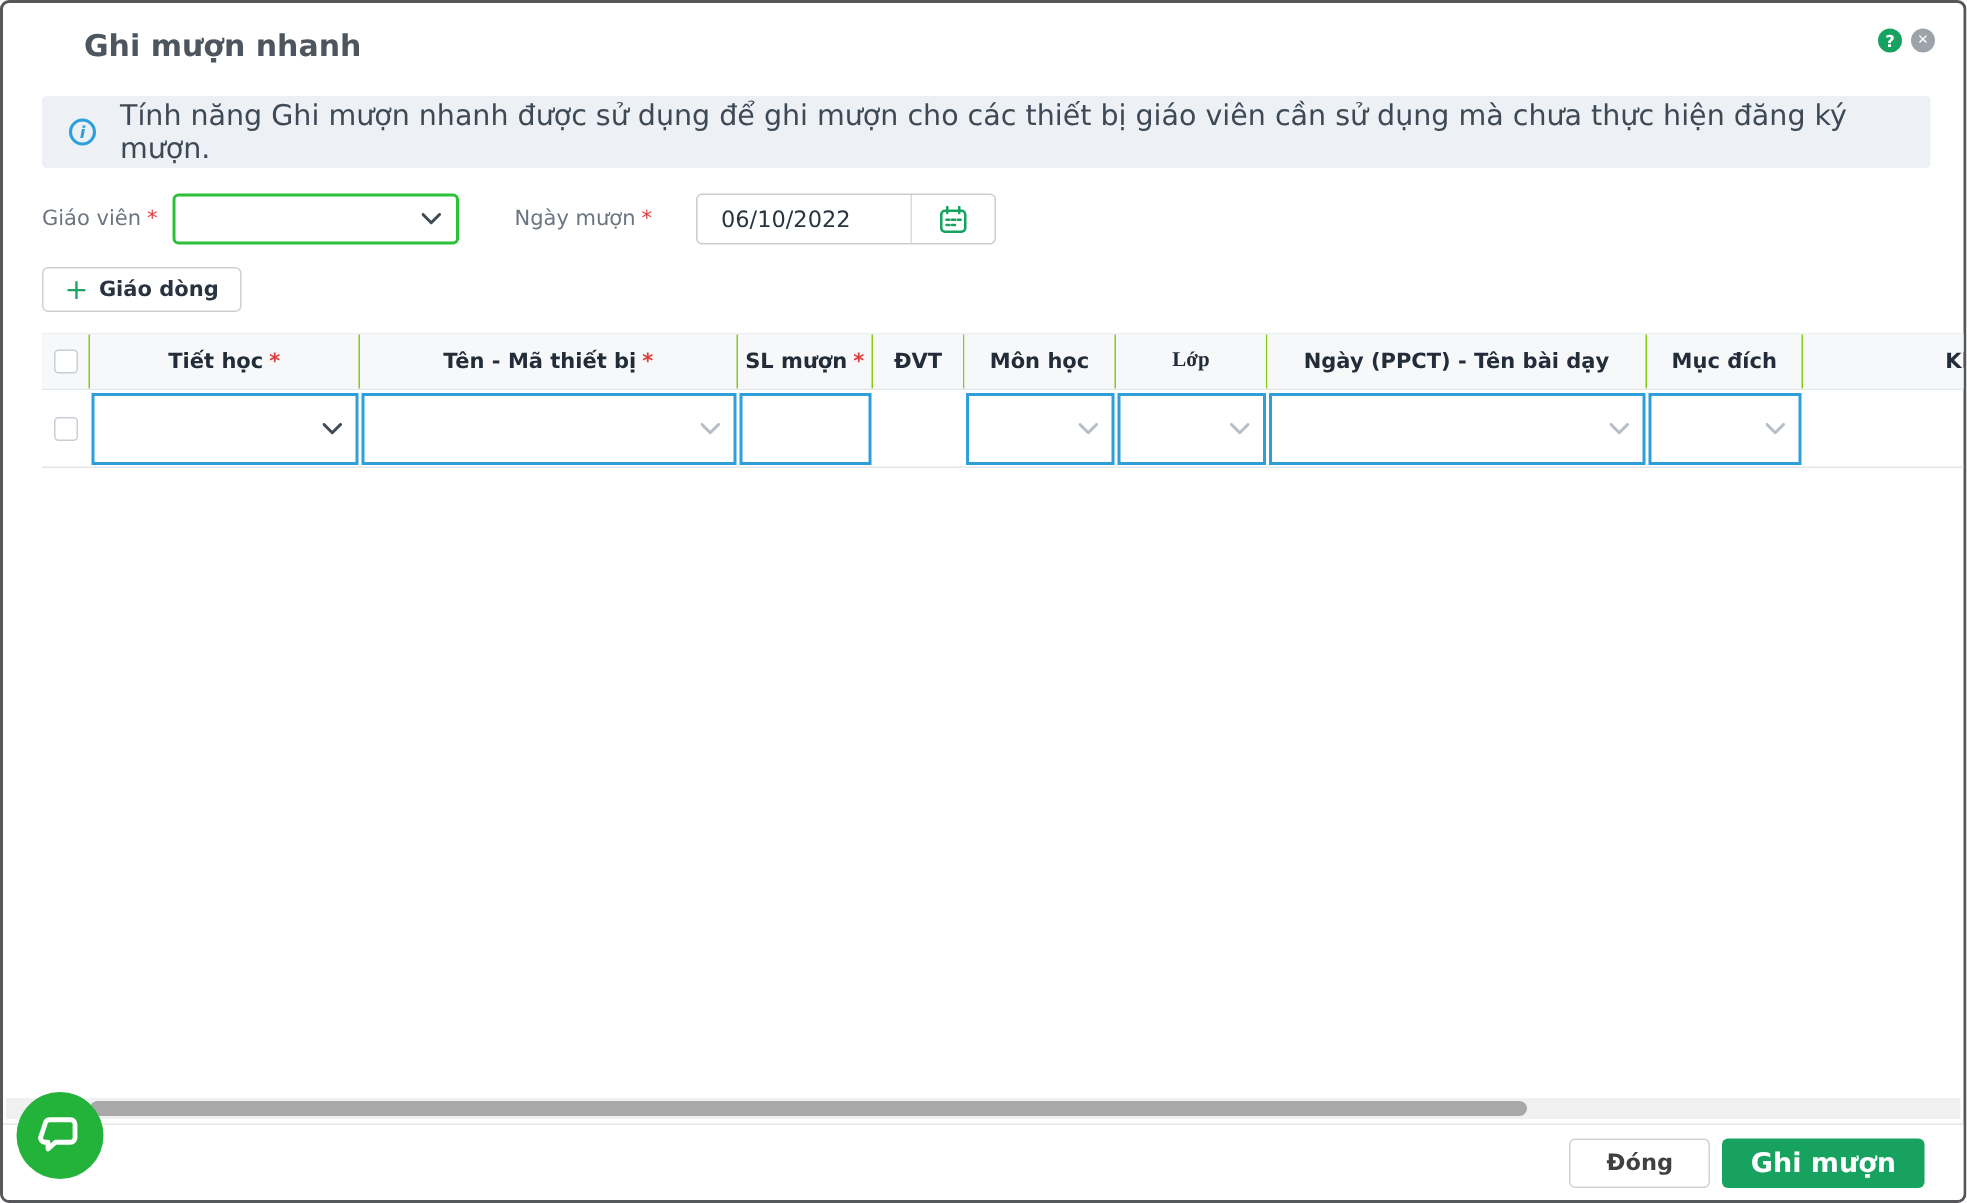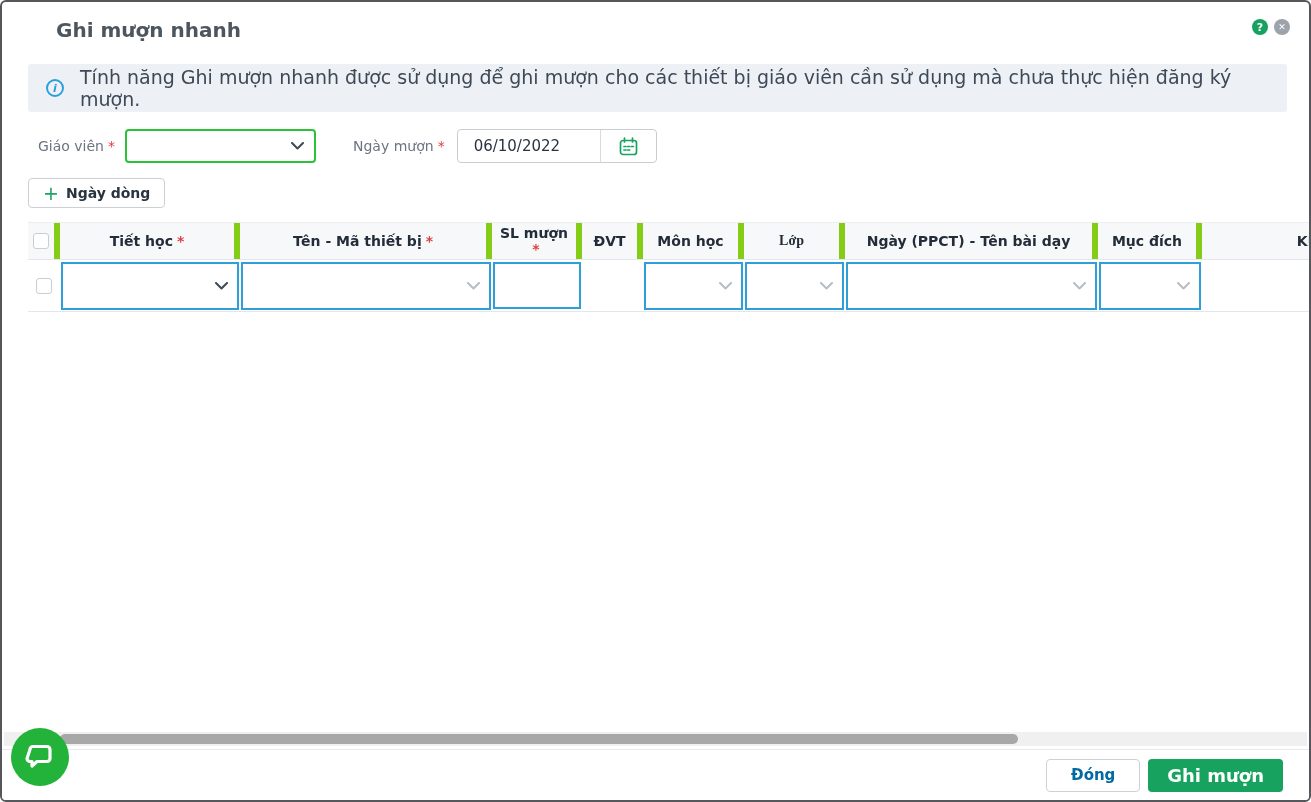--- a/index.html
+++ b/index.html
@@ -39,35 +39,35 @@
     flex: none; width: 18px; height: 18px; border-radius: 50%;
     border: 2px solid #2b9fd9; color: #2b9fd9;
     font-size: 11px; font-weight: 700; font-style: italic;
     display: flex; align-items: center; justify-content: center;
     margin-right: 16px;
   }
   .info-text { font-size: 19px; color: #3e4956; }
 
   
   .form-row {
-    position: absolute; top: 127px; left: 36px; height: 34px;
+    position: absolute; top: 127px; left: 26px; height: 34px;
     display: flex; align-items: center;
   }
   .field-label { font-size: 14px; color: #6b7480; }
   .req { color: #e03e3e; margin-left: 4px; }
   .teacher-select {
     margin-left: 10px;
     width: 191px; height: 34px;
     border: 2px solid #2bc238; border-radius: 4px; background: #fff;
     display: flex; align-items: center; justify-content: flex-end;
     padding-right: 10px; cursor: pointer;
   }
   .date-label { margin-left: 37px; }
   .date-group {
-    margin-left: 12px;
+    margin-left: 29px;
     width: 200px; height: 34px;
     border: 1px solid #c9cdd2; border-radius: 4px; background: #fff;
     display: flex; align-items: center;
   }
   .date-input {
     border: none; outline: none; background: transparent;
     width: 142px; height: 100%; padding: 0 0 0 16px;
     font-family: inherit; font-size: 15px; color: #2a3441;
   }
   .date-sep { width: 1px; height: 100%; background: #d7dade; }
@@ -88,32 +88,32 @@
   .plus-glyph { color: #1ea465; font-size: 19px; font-weight: 400; line-height: 1; }
 
   
   .grid { position: absolute; top: 220px; left: 26px; width: 1420px; }
   .thead {
     display: flex; height: 38px;
     border-top: 1px solid #eceef1; border-bottom: 1px solid #e3e6ea;
   }
   .th {
     flex: none; background: #f7f8f9;
-    border-right: 6px solid #84cc16;
+    border-right: 1px solid #84cc16;
     display: flex; align-items: center; justify-content: center;
     font-size: 14px; font-weight: 600; color: #232d3a; white-space: nowrap;
   }
   .th:last-child { border-right: none; }
   .trow { display: flex; height: 52px; border-bottom: 1px solid #e3e6ea; }
   .td { flex: none; display: flex; align-items: center; justify-content: center; padding: 2px 1px; }
 
   .w-check { width: 32px; }
   .w-tiet  { width: 180px; }
   .w-ten   { width: 252px; align-items: center; }
-  .w-sl    { width: 90px; flex-direction: column; }
+  .w-sl    { width: 90px; }
   .w-dvt   { width: 61px; }
   .w-mon   { width: 101px; }
   .w-lop   { width: 101px; font-family: Liberation Serif, serif; }
   .w-ppct  { width: 253px; }
   .w-muc   { width: 104px; }
   .w-kho   { width: 220px; }
 
   .checkbox {
     width: 16px; height: 16px; border: 1px solid #c8ced6; border-radius: 3px;
     background: #fff; cursor: pointer;
@@ -146,21 +146,21 @@
   
   .footer-line { position: absolute; left: 0; right: 0; bottom: 50px; border-top: 1px solid #e7e8ea; }
   .footer {
     position: absolute; left: 0; right: 0; bottom: 0; height: 50px;
     display: flex; align-items: center; justify-content: flex-end;
     gap: 8px; padding-right: 26px; background: #fff;
   }
   .btn-close {
     width: 94px; height: 33px;
     background: #fff; border: 1px solid #cdd1d6; border-radius: 4px;
-    font-family: inherit; font-size: 15px; font-weight: 600; color: #0369a1;
+    font-family: inherit; font-size: 15px; font-weight: 600; color: #404040;
     cursor: pointer;
   }
   .btn-submit {
     height: 33px; padding: 0 19px;
     background: #17a35f; border: none; border-radius: 4px;
     font-family: inherit; font-size: 18px; font-weight: 700; color: #fff;
     cursor: pointer;
   }
 
   
@@ -213,21 +213,21 @@
           <line x1="5" y1="13" x2="7" y2="13"></line>
             <line x1="8.7" y1="13" x2="10.7" y2="13"></line>
         </svg>
       </div>
     </div>
   </div>
 
   <div class="toolbar">
     <button class="tool-btn">
       <span class="plus-glyph">+</span>
-      <span>Ngày dòng</span>
+      <span>Giáo dòng</span>
     </button>
   </div>
 
   <div class="grid">
     <div class="thead">
       <div class="th w-check">
         <div class="checkbox"></div>
       </div>
       <div class="th w-tiet">
           <span>Tiết học</span>

